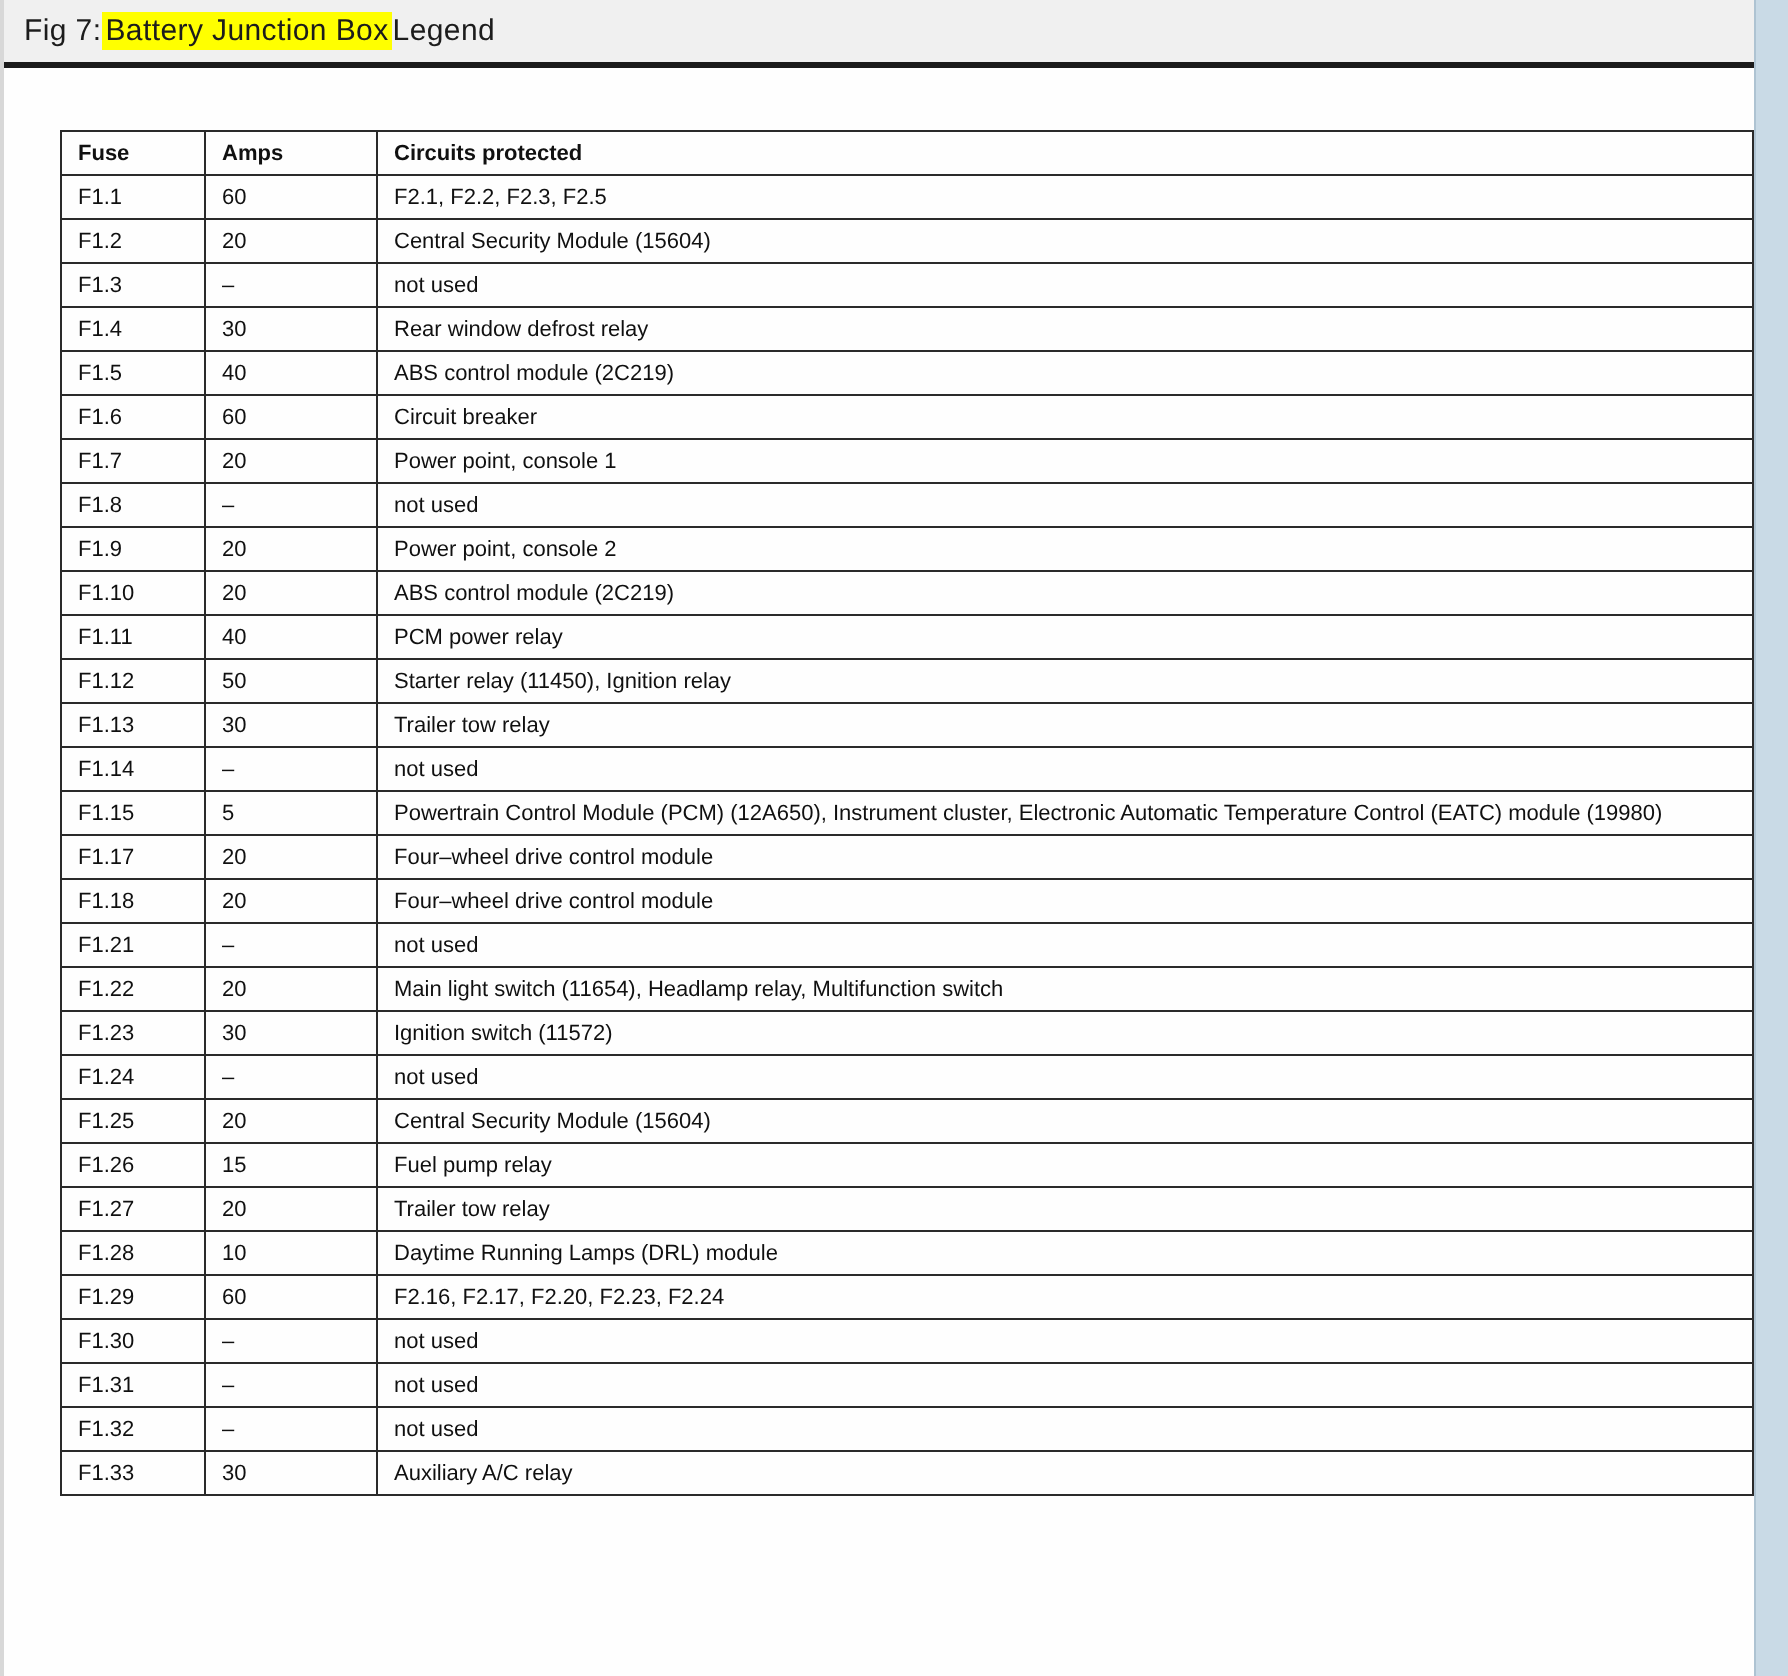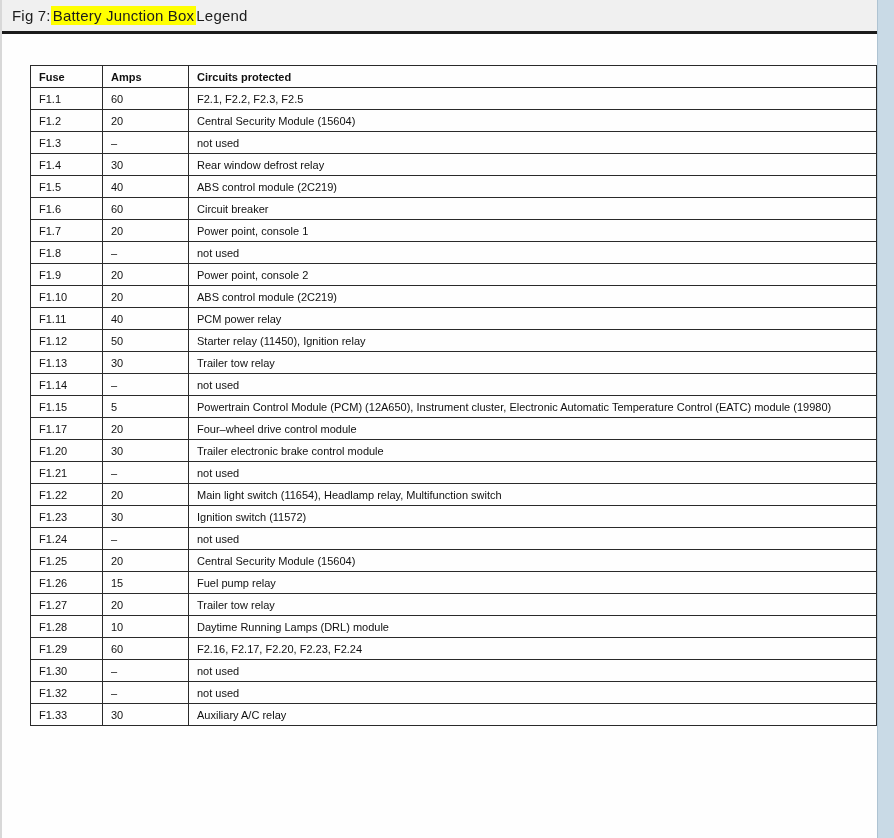--- a/index.html
+++ b/index.html
@@ -154,23 +154,23 @@
           <td>F1.15</td>
           <td>5</td>
           <td>Powertrain Control Module (PCM) (12A650), Instrument cluster, Electronic Automatic Temperature Control (EATC) module (19980)</td>
         </tr>
         <tr>
           <td>F1.17</td>
           <td>20</td>
           <td>Four–wheel drive control module</td>
         </tr>
         <tr>
-          <td>F1.20</td>
-          <td>30</td>
-          <td>Trailer electronic brake control module</td>
+          <td>F1.18</td>
+          <td>20</td>
+          <td>Four–wheel drive control module</td>
         </tr>
         <tr>
           <td>F1.21</td>
           <td>–</td>
           <td>not used</td>
         </tr>
         <tr>
           <td>F1.22</td>
           <td>20</td>
           <td>Main light switch (11654), Headlamp relay, Multifunction switch</td>
@@ -209,20 +209,25 @@
           <td>F1.29</td>
           <td>60</td>
           <td>F2.16, F2.17, F2.20, F2.23, F2.24</td>
         </tr>
         <tr>
           <td>F1.30</td>
           <td>–</td>
           <td>not used</td>
         </tr>
         <tr>
+          <td>F1.31</td>
+          <td>–</td>
+          <td>not used</td>
+        </tr>
+        <tr>
           <td>F1.32</td>
           <td>–</td>
           <td>not used</td>
         </tr>
         <tr>
           <td>F1.33</td>
           <td>30</td>
           <td>Auxiliary A/C relay</td>
         </tr>
       </tbody>

